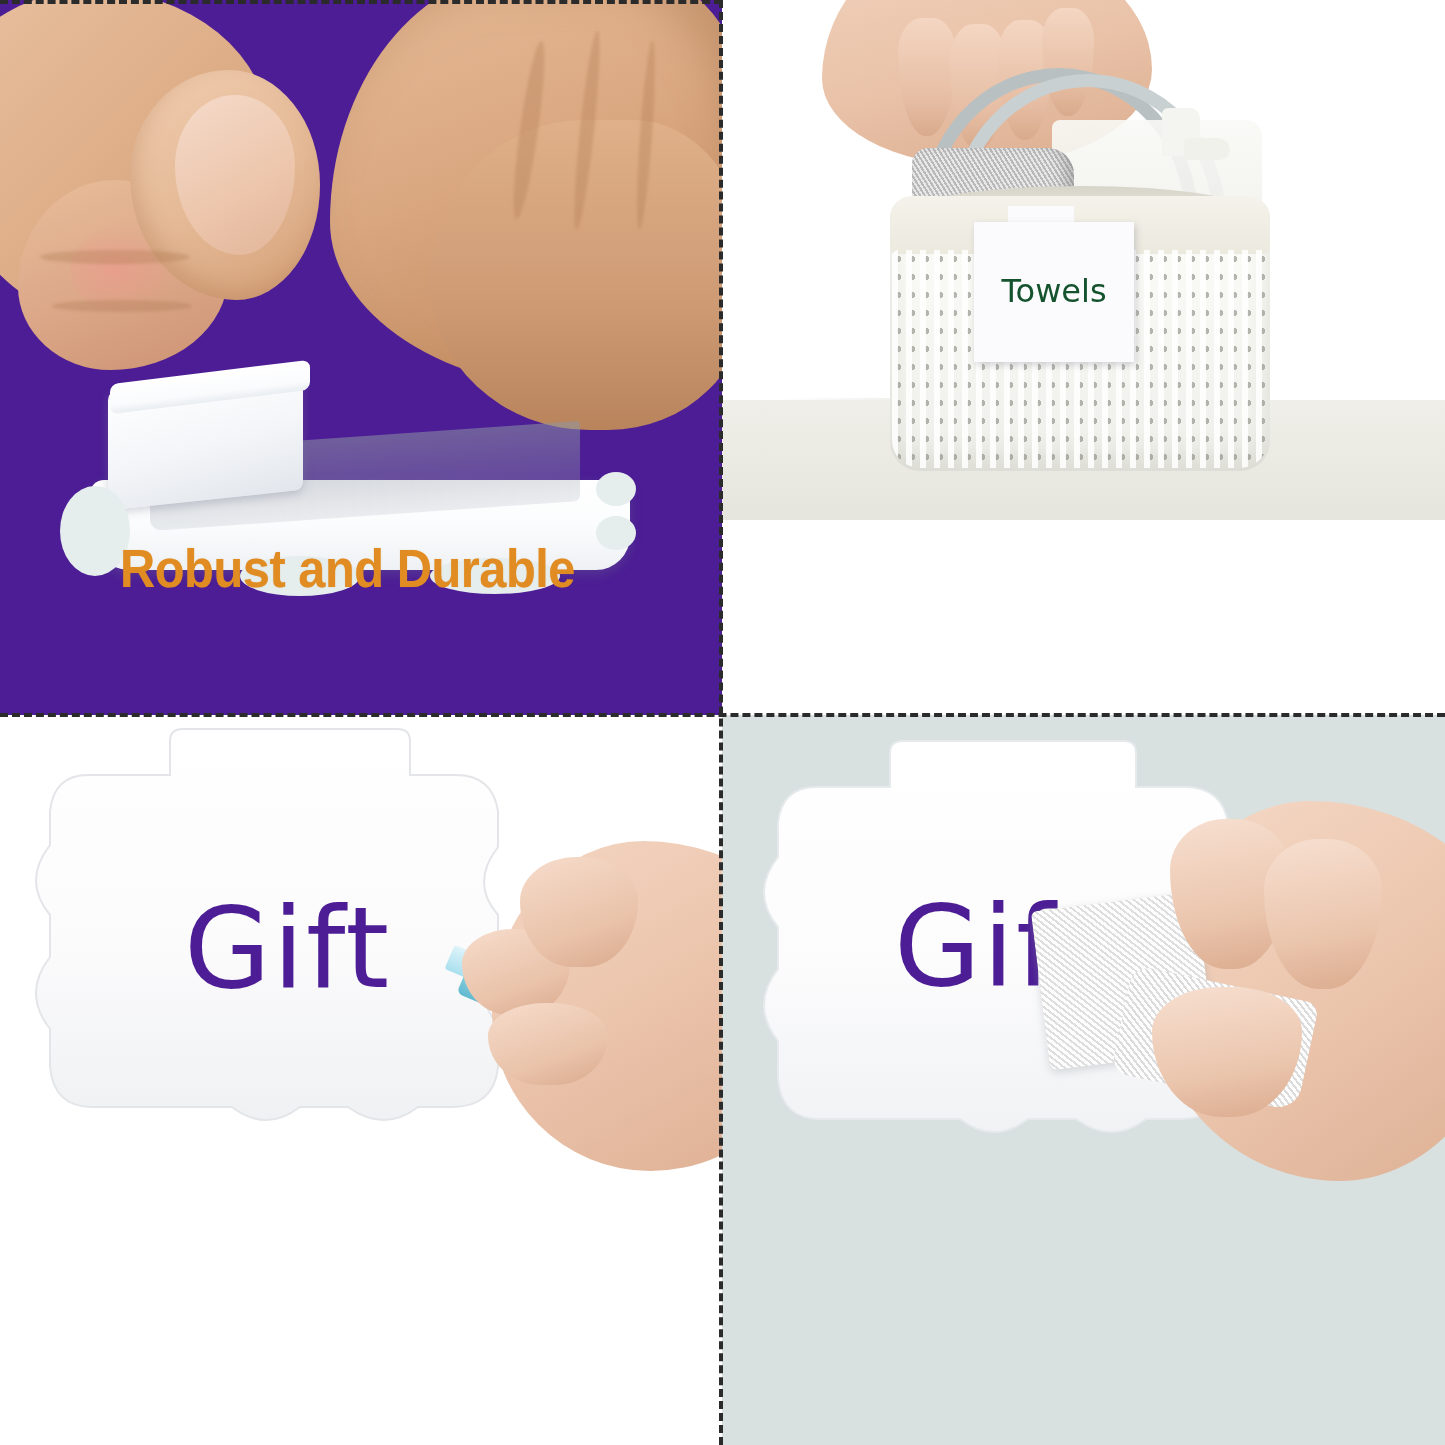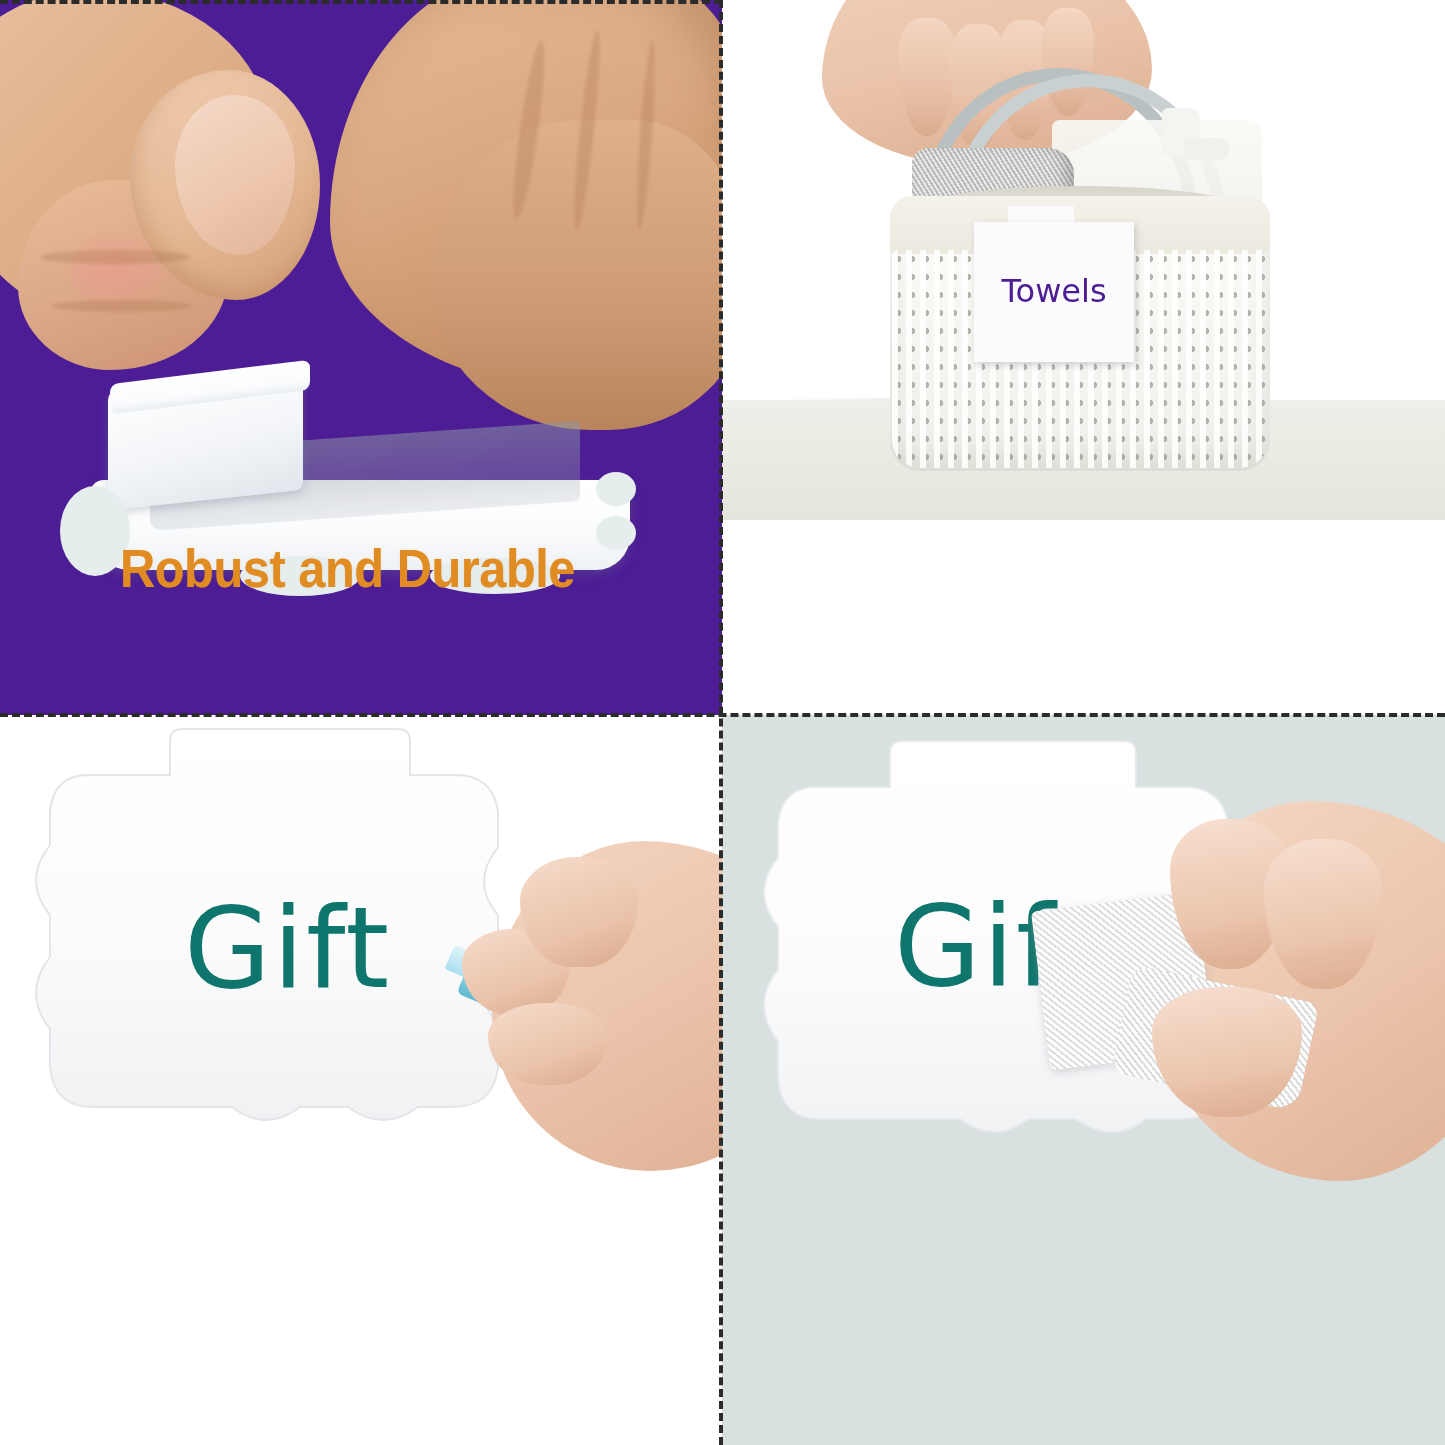--- a/index.html
+++ b/index.html
@@ -212,32 +212,32 @@
     box-shadow:2px 3px 7px rgba(120,125,135,.32);
     z-index:14;
   }
   .tr-card-tab{
     position:absolute;left:286px;top:206px;width:66px;height:20px;
     background:#fbfbfd;z-index:14;
   }
   .tr-card .towels-text{
     position:absolute;left:0;top:50px;width:160px;text-align:center;
     font-family:"DejaVu Sans", sans-serif;
-    font-size:32px;color:#4c1d95;
+    font-size:32px;color:#14532d;
   }
   .plate{position:absolute;left:0;top:0;}
 
   
   .bl-scene{position:absolute;left:0;top:0;width:722px;height:515px;background:#ffffff;}
   .br-scene{position:absolute;left:0;top:0;width:723px;height:500px;background:#d8e0e0;}
 
   .gift-text{
     position:absolute;
     font-family:"DejaVu Sans", sans-serif;
-    font-size:112px;color:#0f766e;
+    font-size:112px;color:#4c1d95;
     letter-spacing:2px;
     z-index:12;
   }
 
   
   .bl-hand{
     position:absolute;left:492px;top:126px;width:330px;height:330px;
     background:linear-gradient(150deg,#f4d6c3 0%,#ecc5ad 45%,#ddae91 100%);
     border-radius:46% 54% 52% 48% / 52% 46% 54% 48%;
     z-index:16;

